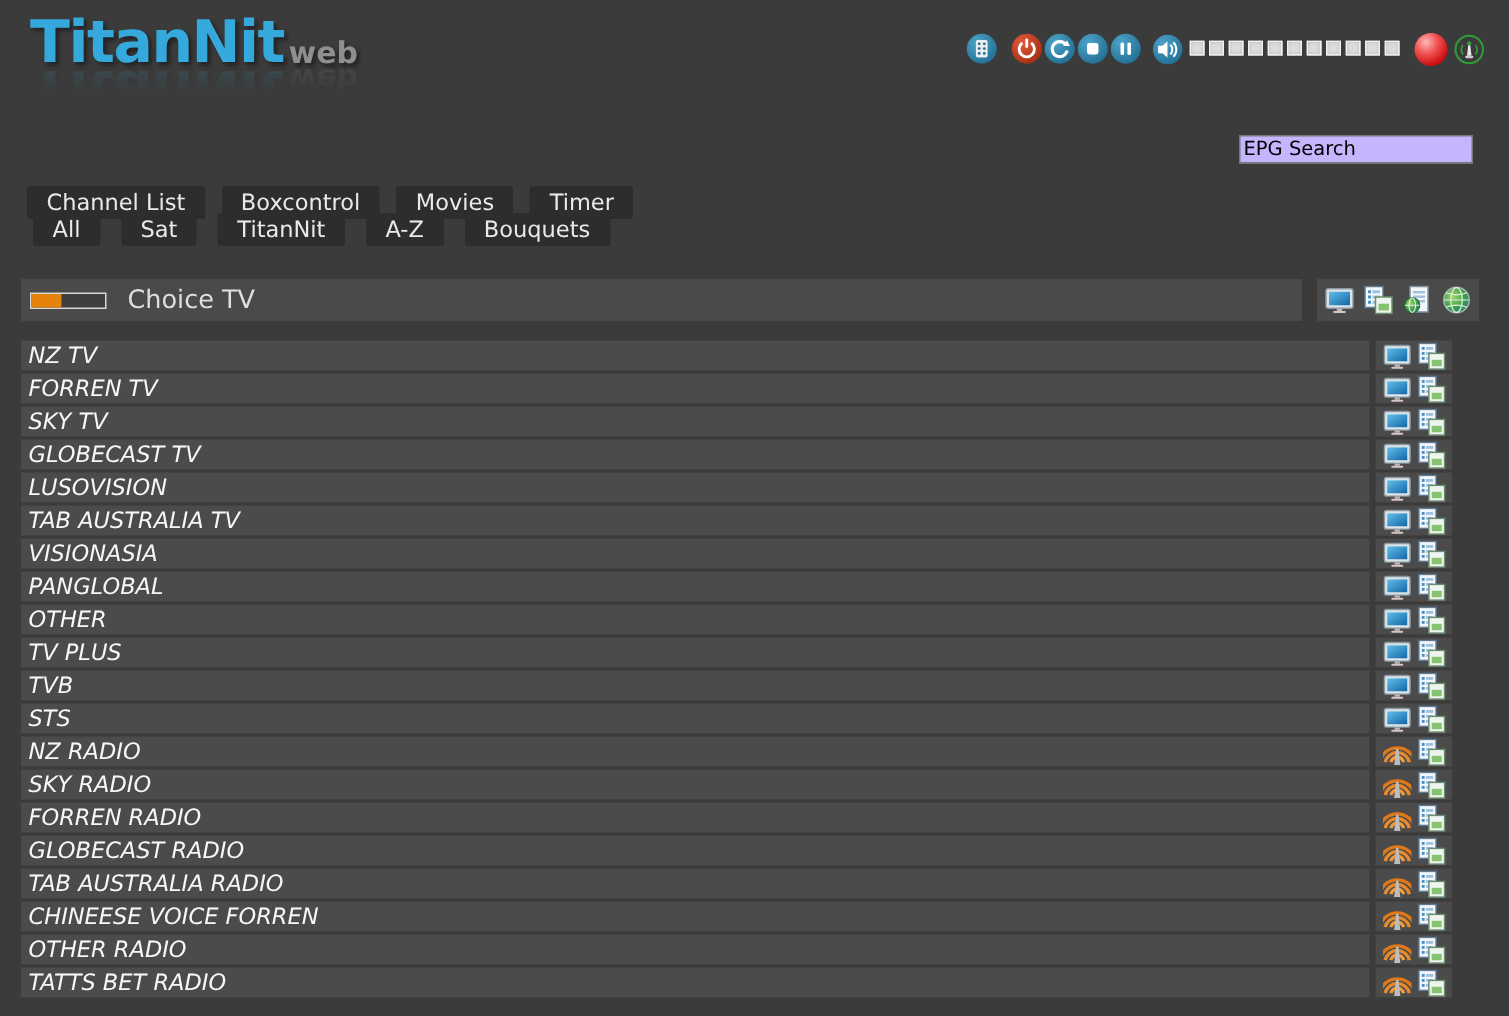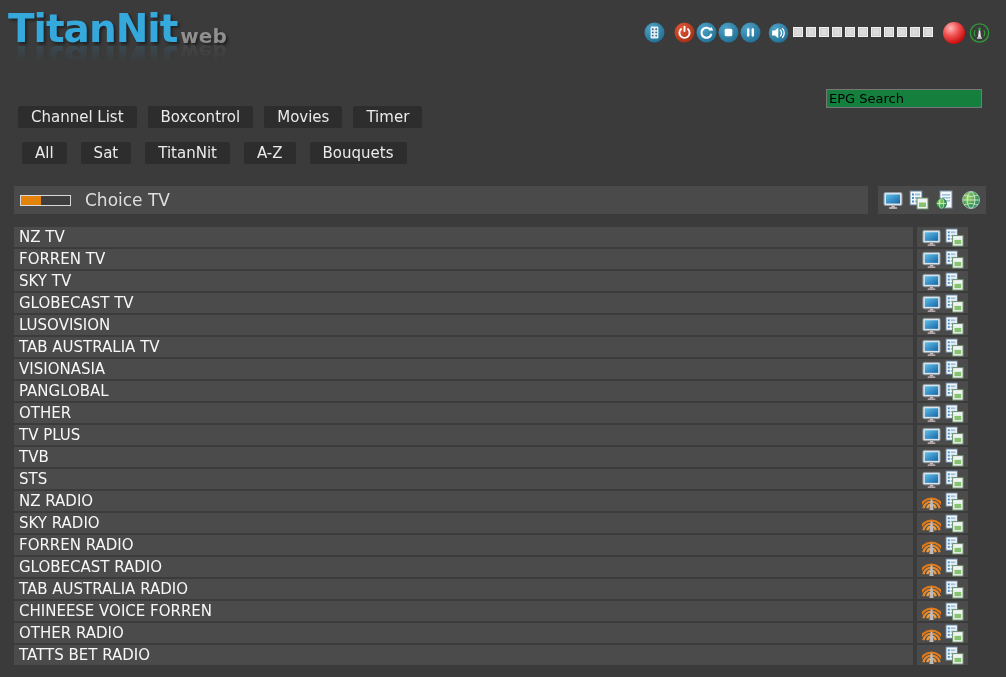--- a/index.html
+++ b/index.html
@@ -3,60 +3,60 @@
 <meta charset="utf-8">
 <title>TitanNit web</title>
 <style>
   html,body{margin:0;padding:0;}
   body{
     width:1006px;height:677px;overflow:hidden;position:relative;
     background:#3b3b3b;
     font-family:"DejaVu Sans","Liberation Sans",sans-serif;
   }
   
-  .logo-wrap{position:absolute;left:8px;top:6px;}
+  .logo-wrap{position:absolute;left:20px;top:6px;}
   .logo-line{white-space:nowrap;}
   .logo-brand{font-size:39px;font-weight:bold;color:#35a8dc;letter-spacing:-1px;
     text-shadow:2px 2px 3px rgba(0,0,0,.45);}
   .logo-suffix{font-size:20px;font-weight:bold;color:#8f8f8f;margin-left:3px;
     display:inline-block;transform:translateY(1px);text-shadow:2px 2px 3px rgba(0,0,0,.45);}
   .logo-reflect{transform:scaleY(-1);opacity:.22;margin-top:-14px;
     -webkit-mask-image:linear-gradient(to top,rgba(0,0,0,.9) 0%,transparent 55%);
     mask-image:linear-gradient(to top,rgba(0,0,0,.9) 0%,transparent 55%);}
   
   .toolbar{position:absolute;left:644px;top:22px;display:flex;align-items:flex-start;}
   .tb{display:inline-flex;width:21px;height:21px;cursor:pointer;}
   .tb svg{display:block;} .sp7{width:7px;} .sp4{width:4px;} .sp9{width:9px;} .sp1{width:1px;}
   .vol-meter{display:flex;margin-top:5px;}
   .vol-seg{width:10px;height:10px;background:#dcdcdc;margin-right:3px;
     box-shadow:inset 0 0 0 1px #f0f0f0, inset 0 0 3px #999;}
   .record-ball{width:22px;height:22px;border-radius:50%;
     background:radial-gradient(circle at 35% 28%,#ffb9b9 0%,#f25555 35%,#cf1414 70%,#8d0000 100%);}
   
   .search-wrap{position:absolute;left:826px;top:88px;}
-  .search-wrap input{width:150px;height:15px;font-size:13px;color:#000;background:#15803d;
+  .search-wrap input{width:150px;height:15px;font-size:13px;color:#000;background:#c4b5fd;
     border:1px solid #777;padding:1px 2px;font-family:inherit;}
   
-  .main-nav{position:absolute;left:18px;top:106px;display:flex;}
+  .main-nav{position:absolute;left:18px;top:124px;display:flex;}
   .filter-nav{position:absolute;left:22px;top:142px;display:flex;}
   .btn{background:#2d2d2d;color:#eaeaea;font-size:15px;padding:2px 13px;margin-right:11px;
     border-radius:2px;cursor:pointer;white-space:nowrap;}
   .filter-nav .btn{margin-right:14px;}
   
   .now-bar{position:absolute;left:14px;top:186px;width:972px;display:flex;height:28px;}
   .now-main{width:854px;background:#4a4a4a;display:flex;align-items:center;}
   .progress{width:49px;height:9px;border:1px solid #d8d8d8;margin-left:6px;background:#3e3e3e;}
   .progress-fill{height:100%;background:#e5820c;}
   .now-channel{font-size:17px;color:#dedede;margin-left:14px;}
   .now-info{font-size:12px;color:#fff;margin-left:10px;padding-top:3px;}
   .now-icons{margin-left:10px;width:108px;background:#4a4a4a;display:flex;align-items:center;
     justify-content:center;gap:6px;}
   .now-icons .tb{width:20px;height:20px;}
   
-  .channel-list{position:absolute;left:14px;top:227px;width:954px;}
+  .channel-list{position:absolute;left:14px;top:227px;width:954px;font-style:italic;}
   .row{display:flex;height:20px;margin-bottom:2px;}
   .row-main{width:899px;background:#4b4b4b;display:flex;align-items:center;cursor:pointer;}
   .row-label{font-size:15px;color:#f7f7f7;margin-left:5px;white-space:nowrap;}
   .row-icons{margin-left:4px;width:51px;background:#4b4b4b;display:flex;align-items:center;
     justify-content:center;gap:4px;}
   .row-icons .tb{width:19px;height:19px;}
 </style>
 </head>
 <body>
 

